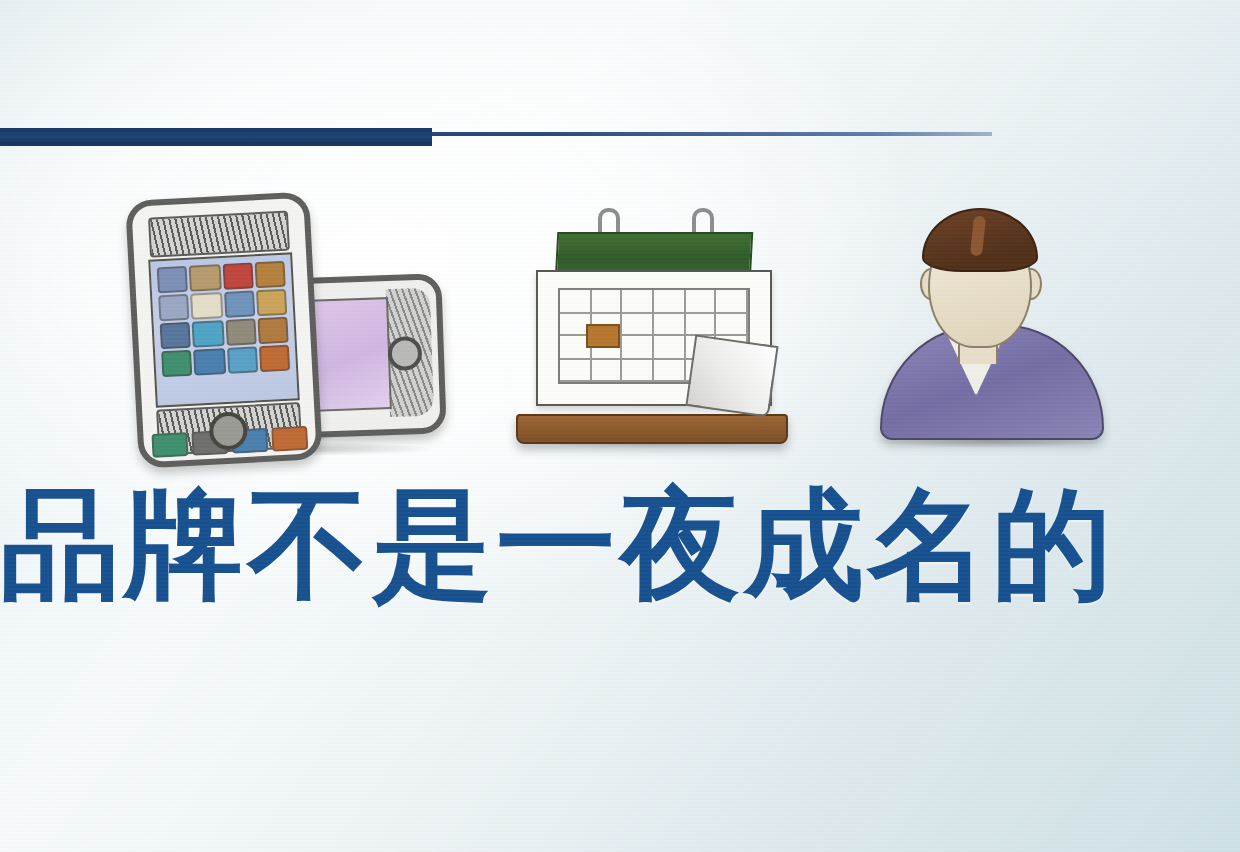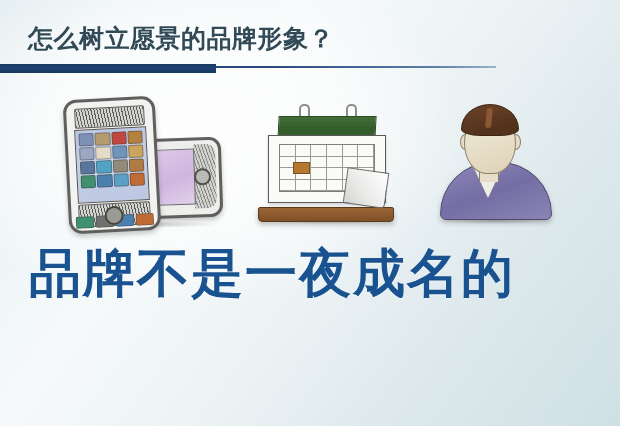--- a/index.html
+++ b/index.html
@@ -291,35 +291,34 @@
     background: radial-gradient(ellipse at center, rgba(90,90,90,.35) 0%, rgba(90,90,90,0) 72%);
   }
 
   
   .headline {
     position: absolute;
     left: 0;
     top: 240px;
     width: 544px;
     text-align: center;
-    font-size: 52px;
+    font-size: 60px;
     font-weight: bold;
     letter-spacing: 2px;
     color: #17518f;
     line-height: 66px;
     white-space: nowrap;
     text-shadow: 0 1px 1px rgba(255,255,255,.55);
   }
 </style>
 </head>
 <body>
 
 <div id="slide">
 
-  <div class="page-title">怎么树立愿景的品牌形象？</div>
 
   <div class="rule-thin"></div>
   <div class="rule-thick"></div>
 
   <div class="icon-row">
 
     <div class="icon-slot" id="phones">
       <div class="icon-shadow" style="width:150px;bottom:0px;"></div>
       <div class="phone phone-back">
         <div class="hatch"></div>

